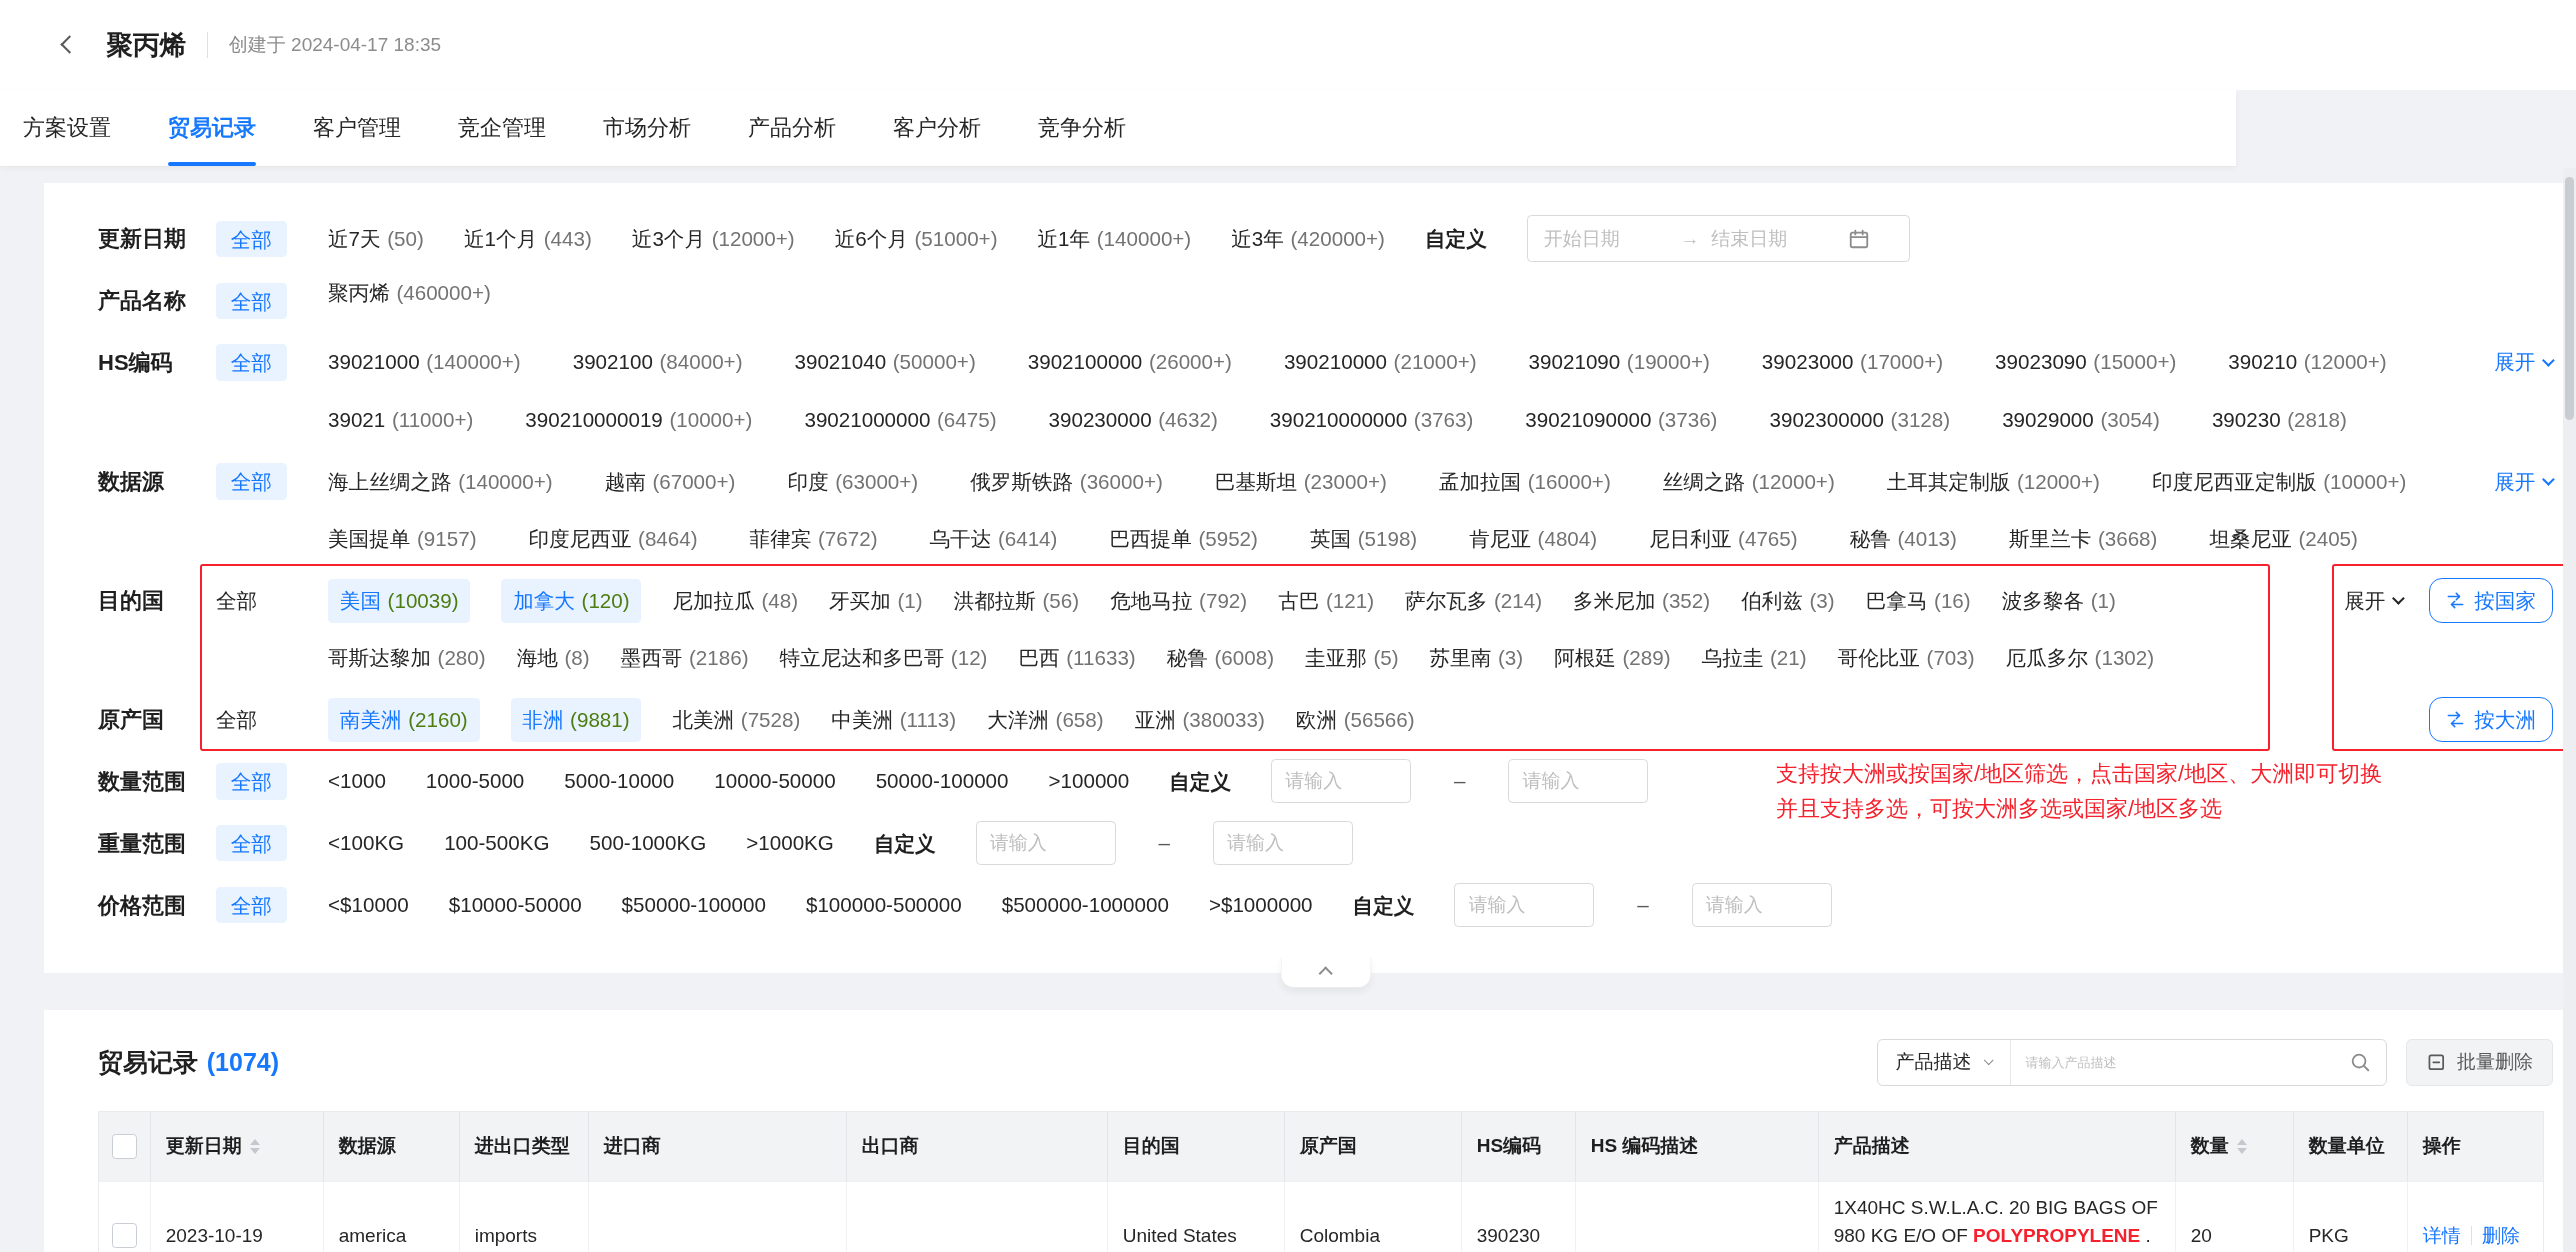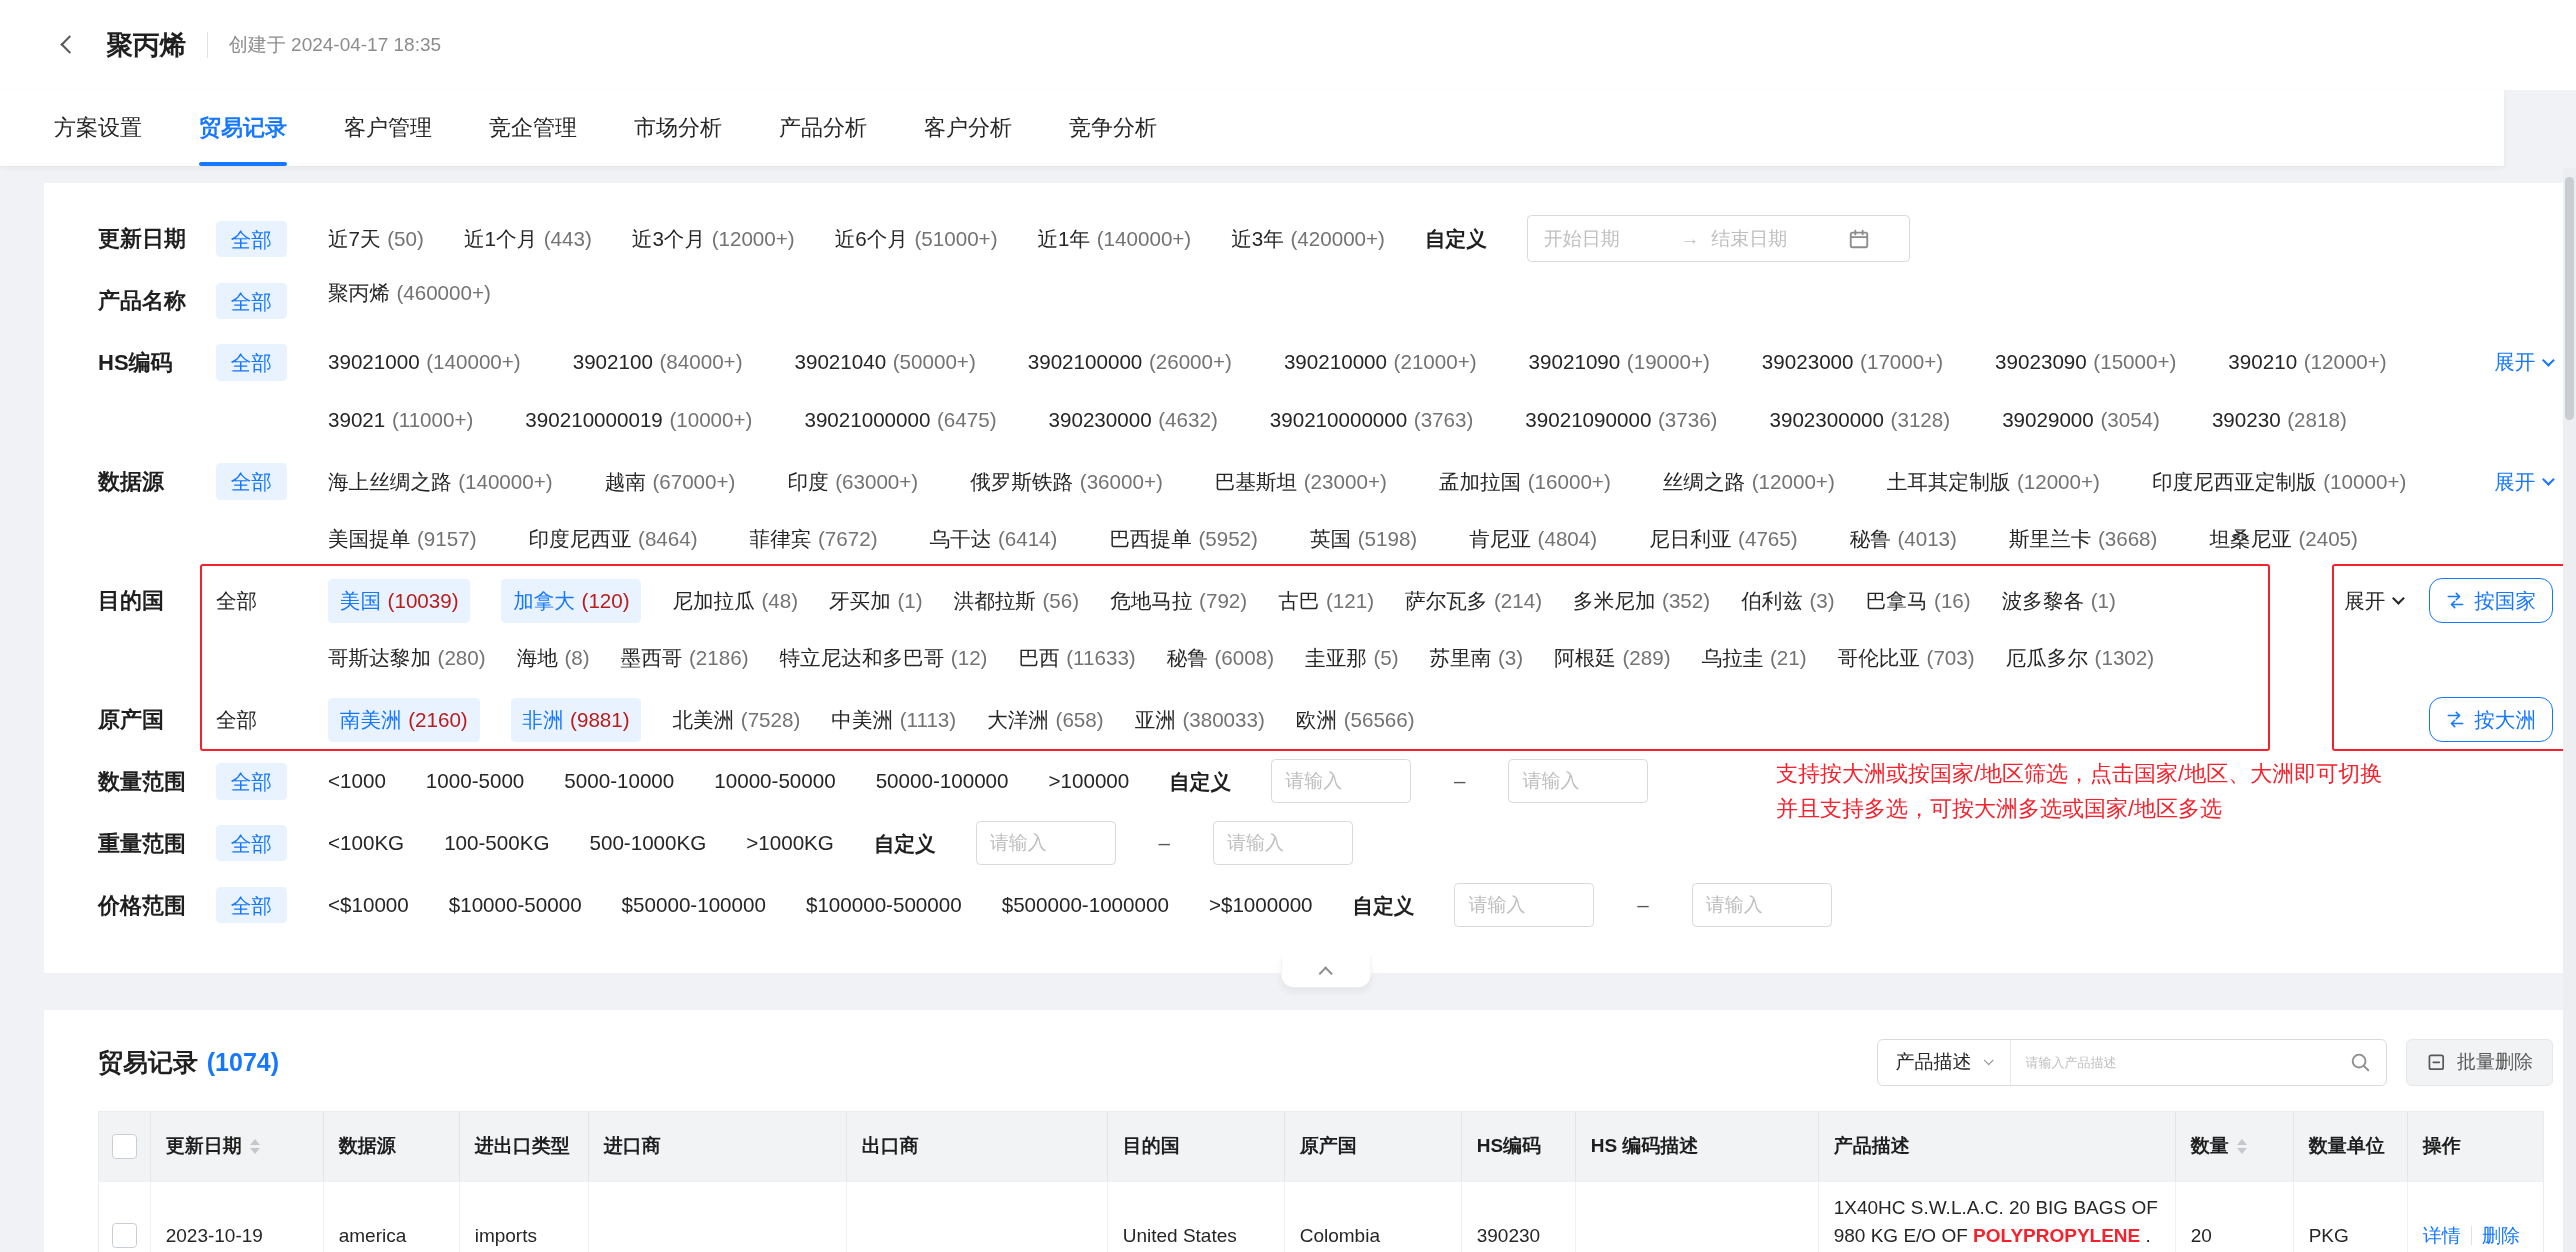--- a/index.html
+++ b/index.html
@@ -12,41 +12,41 @@
 
   
   .top-header { width:2576px; height:90px; background:#fff; display:flex; align-items:center; padding:0 54px; gap:20.6px; }
   .back-btn { width:32px; height:32px; display:flex; align-items:center; justify-content:center; cursor:pointer; }
   .chev-left { width:13.2px; height:13.2px; border-left:2.9px solid #595959; border-bottom:2.9px solid #595959; transform:rotate(45deg); }
   .page-title { font-size:26.5px; font-weight:700; color:#1f1f1f; }
   .v-divider { width:1.5px; height:26.5px; background:#e0e0e0; }
   .created-text { font-size:19px; color:#8c8c8c; }
 
   
-  .tabs-bar { width:2504px; height:77px; background:#fff; display:flex; align-items:stretch; gap:57px; padding:0 54px; border-bottom:0.7px solid #e8e8e8; box-shadow:0 2.2px 5.9px rgba(0,0,0,0.04); }
+  .tabs-bar { width:2236px; height:77px; background:#fff; display:flex; align-items:stretch; gap:57px; padding:0 23px; border-bottom:0.7px solid #e8e8e8; box-shadow:0 2.2px 5.9px rgba(0,0,0,0.04); }
   .tab { display:flex; align-items:center; position:relative; font-size:22px; color:#262626; cursor:pointer; white-space:nowrap; }
   .tab.active { color:#1677ff; font-weight:700; }
   .tab.active::after { content:""; position:absolute; left:0; right:0; bottom:0; height:3.7px; background:#1677ff; border-radius:2.2px; }
 
   
   .filter-card { width:2563px; margin-top:16px; padding:25px 54px 37px; position:relative; }
   .frow { display:flex; align-items:flex-start; padding:7.4px 0; }
   .flabel { width:118px; flex:none; font-size:22px; font-weight:700; color:#1f1f1f; line-height:47px; }
   .fall { width:112px; flex:none; line-height:47px; }
   .chip-all { background:#e8f3ff; color:#1677ff; padding:6.6px 14.7px; border-radius:4.4px; font-size:20.6px; cursor:pointer; }
   .all-plain { color:#262626; font-size:20.6px; cursor:pointer; }
   .fopts { flex:1; min-width:0; display:flex; flex-wrap:wrap; align-items:center; column-gap:40px; row-gap:10.3px; }
   .fopts-col { flex:1; min-width:0; display:flex; flex-direction:column; gap:10.3px; }
   .oline { display:flex; flex-wrap:wrap; align-items:center; column-gap:52px; min-height:47px; }
   .oline.tight { column-gap:31px; }
   [data-list].inline-list { display:contents; }
   .opt { display:inline-flex; align-items:center; gap:6.6px; font-size:20.6px; color:#262626; cursor:pointer; line-height:32px; white-space:nowrap; }
   .opt .oc { color:#737373; }
   .opt.sel { background:#e8f3ff; color:#1677ff; padding:5.9px 11.8px; border-radius:4.4px; }
-  .opt.sel .oc { color:#b91c1c; }
+  .opt.sel .oc { color:#4d7c0f; }
   .custom-opt { font-size:20.6px; font-weight:700; color:#1f1f1f; cursor:pointer; line-height:47px; white-space:nowrap; }
   .fside { flex:none; display:flex; align-items:center; justify-content:flex-end; gap:26.5px; min-height:47px; }
   .fside.w400 { width:294px; }
   .expand-link { display:inline-flex; align-items:center; gap:8.8px; font-size:20.6px; cursor:pointer; }
   .expand-link.blue { color:#1677ff; }
   .expand-link.dark { color:#262626; }
   .chev { display:inline-block; width:8.8px; height:8.8px; border-right:2.2px solid currentColor; border-bottom:2.2px solid currentColor; }
   .chev.down { transform:rotate(45deg) translate(-1.5px,-1.5px); }
   .chev.up { transform:rotate(-135deg) translate(-1.5px,-1.5px); }
   .switch-btn { display:inline-flex; align-items:center; gap:8.8px; border:0.7px solid #1677ff; color:#1677ff; background:#fff; border-radius:13px; padding:7.4px 16px; font-size:20.6px; cursor:pointer; white-space:nowrap; }

